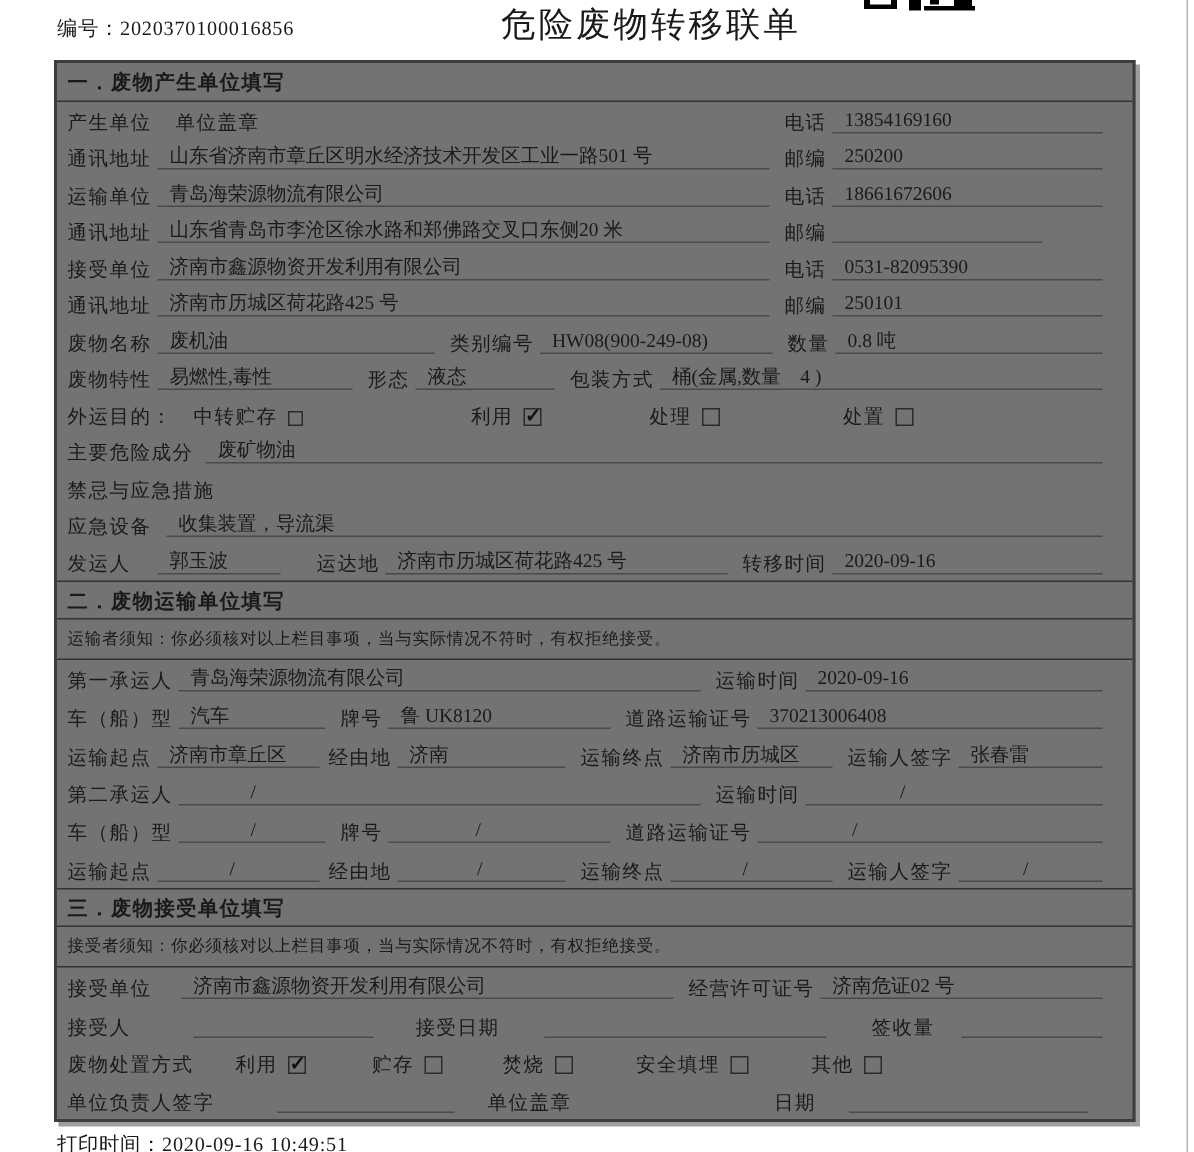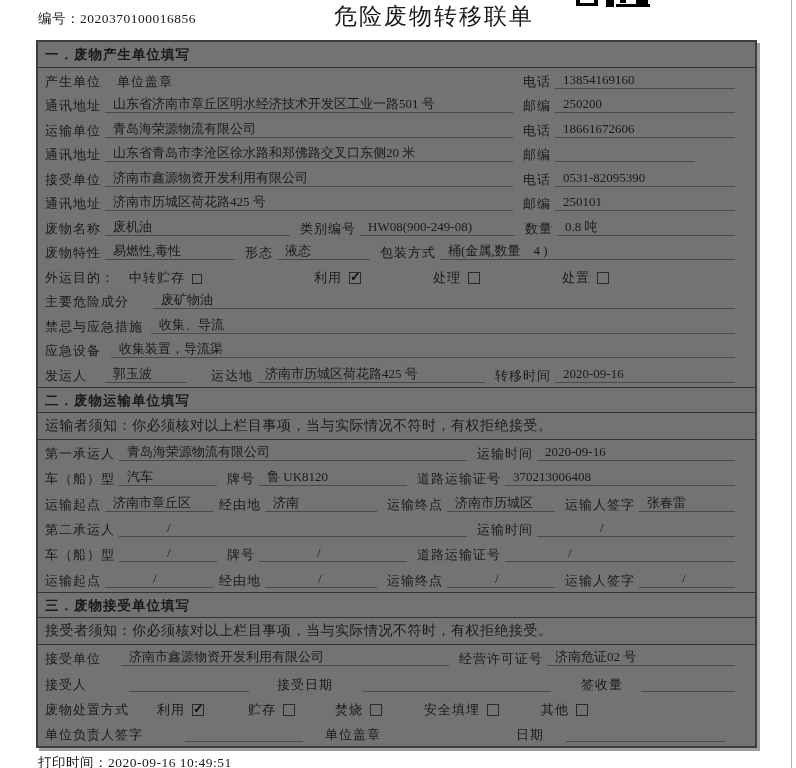--- a/index.html
+++ b/index.html
@@ -23,21 +23,21 @@
   .qr .q5{left:60px;top:0;width:12px;height:6px;}
 
   
   .form { margin-left:36px; width:721px; border:2px solid #3d3d3d;
     box-shadow:3px 3px 0 #9e9e9e; background:#737373; }
   .sec-head { height:26px; line-height:25px; font-weight:bold; font-size:13.5px;
     padding-left:7px; border-bottom:1px solid #333; letter-spacing:1px;
     font-family:"Liberation Sans","DejaVu Sans",sans-serif; }
   .sec-head.bt { border-top:1px solid #333; }
   .notice-row { height:27px; display:flex; align-items:center; padding-left:7px;
-    font-size:14px; border-bottom:1px solid #333; letter-spacing:0.5px; }
+    font-size:11px; border-bottom:1px solid #333; letter-spacing:0.5px; }
 
   .row { display:flex; align-items:flex-end; height:24.5px; padding:0 20px 4px 7px; }
   .row.h25 { height:25.4px; }
   .lbl { font-size:13px; line-height:15px; white-space:nowrap; letter-spacing:1px; }
   .ml  { margin-left:10px; }
   .val { font-size:13px; line-height:15px; min-height:16px; white-space:nowrap;
     border-bottom:1px solid #4a4a4a; padding:0 4px 1px 8px; margin-left:4px;
     overflow:hidden; }
   .grow { flex:1 1 auto; }
   .sp { flex:1 1 auto; }
@@ -152,26 +152,25 @@
         <span class="cb"></span>
       </span>
       <span class="opt" style="margin-left:82px">
         <span class="lbl">处置</span>
         <span class="cb"></span>
       </span>
     </div>
 
     <div class="row">
       <span class="lbl">主要危险成分</span>
-      <span class="val grow" style="margin-left:24px">废矿物油</span>
+      <span class="val grow" style="margin-left:8px">废矿物油</span>
     </div>
 
     <div class="row">
       <span class="lbl">禁忌与应急措施</span>
-      <span class="val grow" style="margin-left:8px">收集、导流</span>
     </div>
 
     <div class="row">
       <span class="lbl">应急设备</span>
       <span class="val grow" style="margin-left:10px">收集装置，导流渠</span>
     </div>
 
     <div class="row">
       <span class="lbl">发运人</span>
       <span class="val" style="width:82px;margin-left:18px">郭玉波</span>

